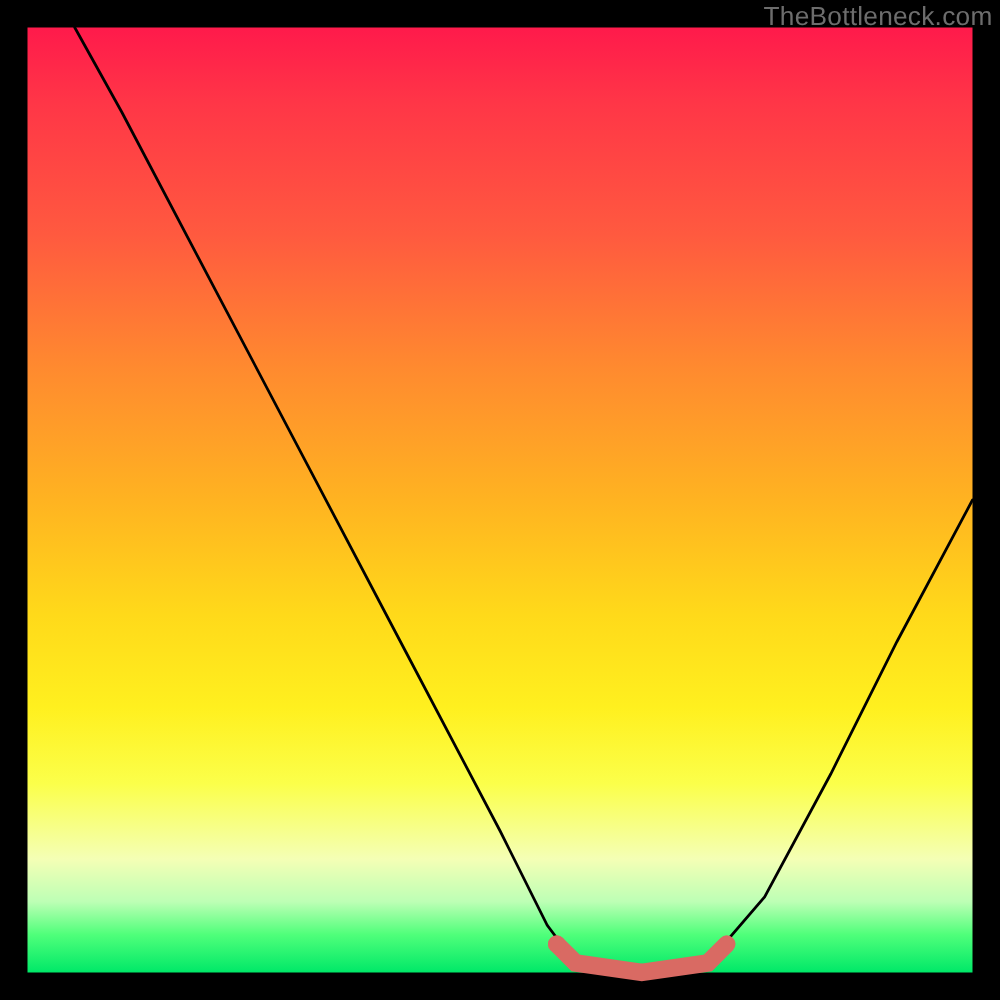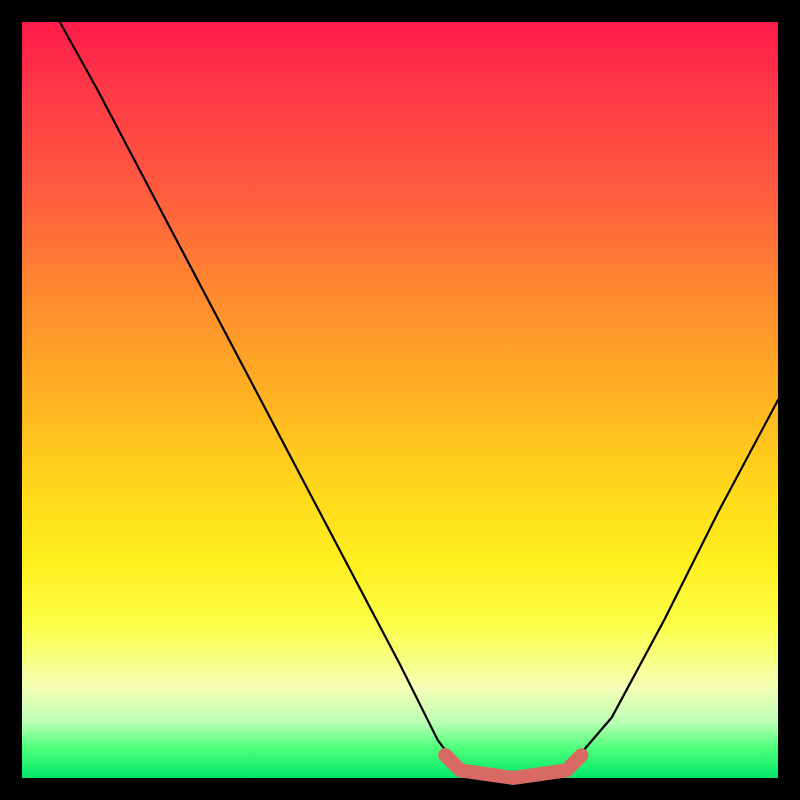--- a/index.html
+++ b/index.html
@@ -69,13 +69,14 @@
 
   <svg class="curve" viewBox="0 0 756 756" preserveAspectRatio="none">
 
     <path d="M37.8 0.0 L75.6 68.0 L151.2 211.7 L226.8 355.3 L302.4 499.0 L378.0 642.6 L415.8 718.2 L438.5 748.4 L491.4 756.0 L544.3 748.4 L589.7 695.5 L642.6 597.2 L695.5 491.4 L756.0 378.0" fill="none" stroke="#000" stroke-width="2.2" stroke-linecap="round" id="curve-main"></path>
 
     <path d="M423.4 733.3 L438.5 748.4 L491.4 756.0 L544.3 748.4 L559.4 733.3" fill="none" stroke="#d96a63" stroke-width="14" stroke-linecap="round" id="curve-highlight"></path>
 
     <circle r="7" fill="#d96a63" id="dot-highlight" cx="423.4" cy="733.3"></circle>
   </svg>
 
+  <div class="watermark">TheBottleneck.com</div>
 </div>
 
 </body></html>

